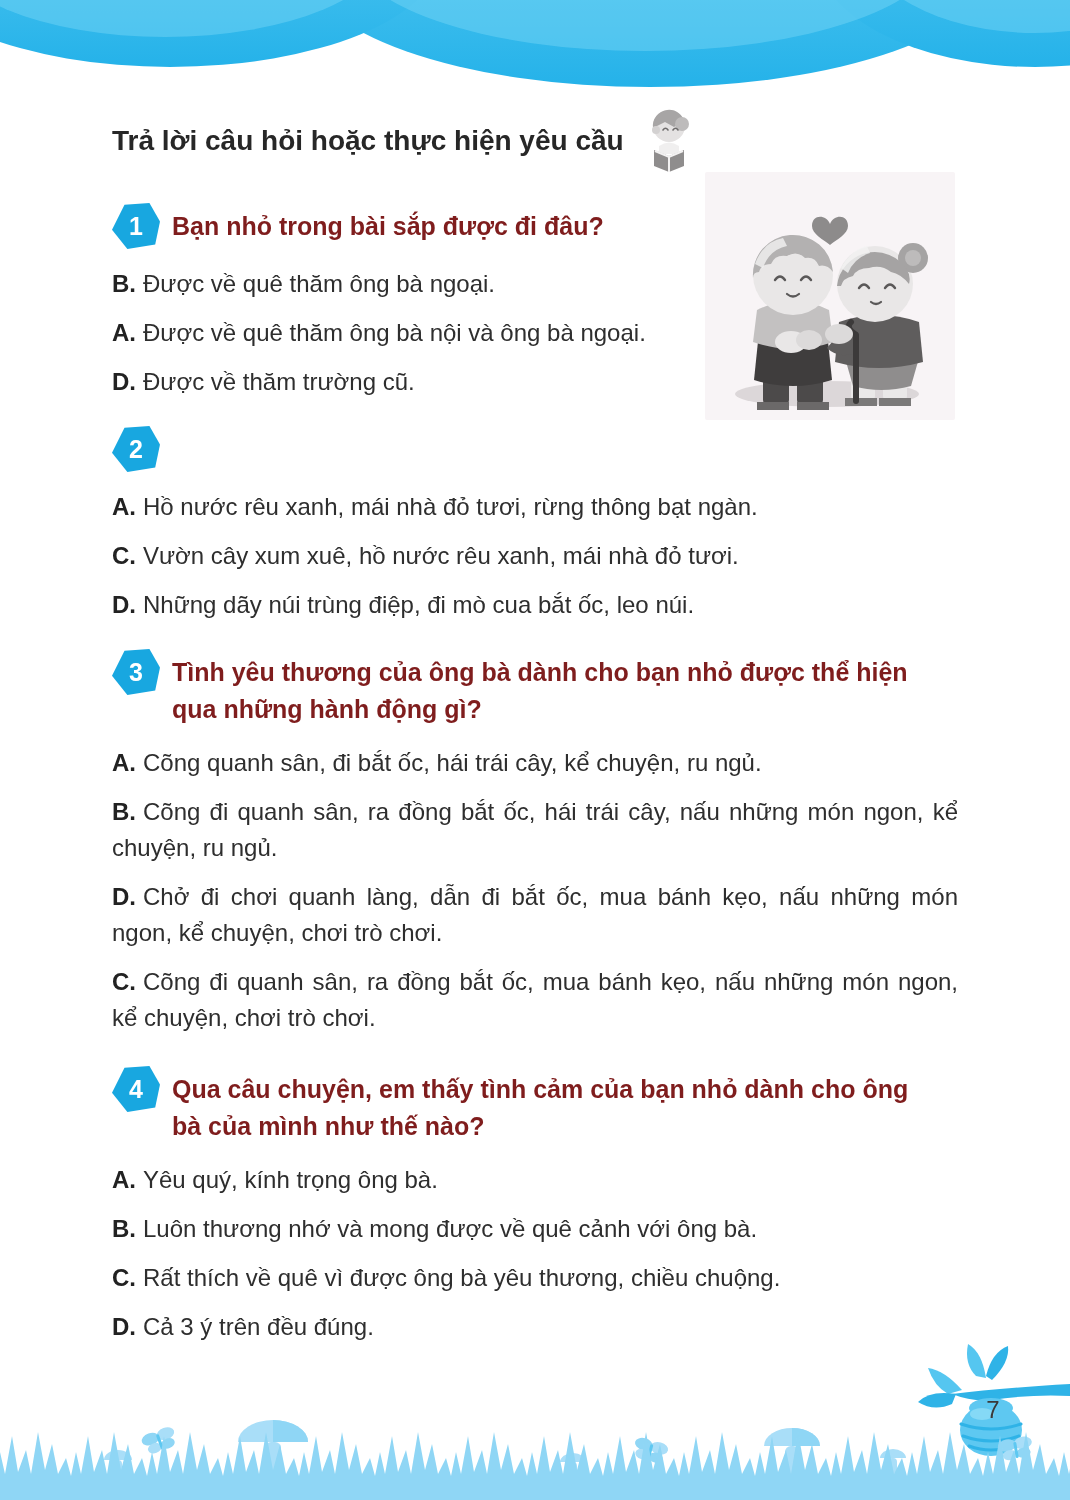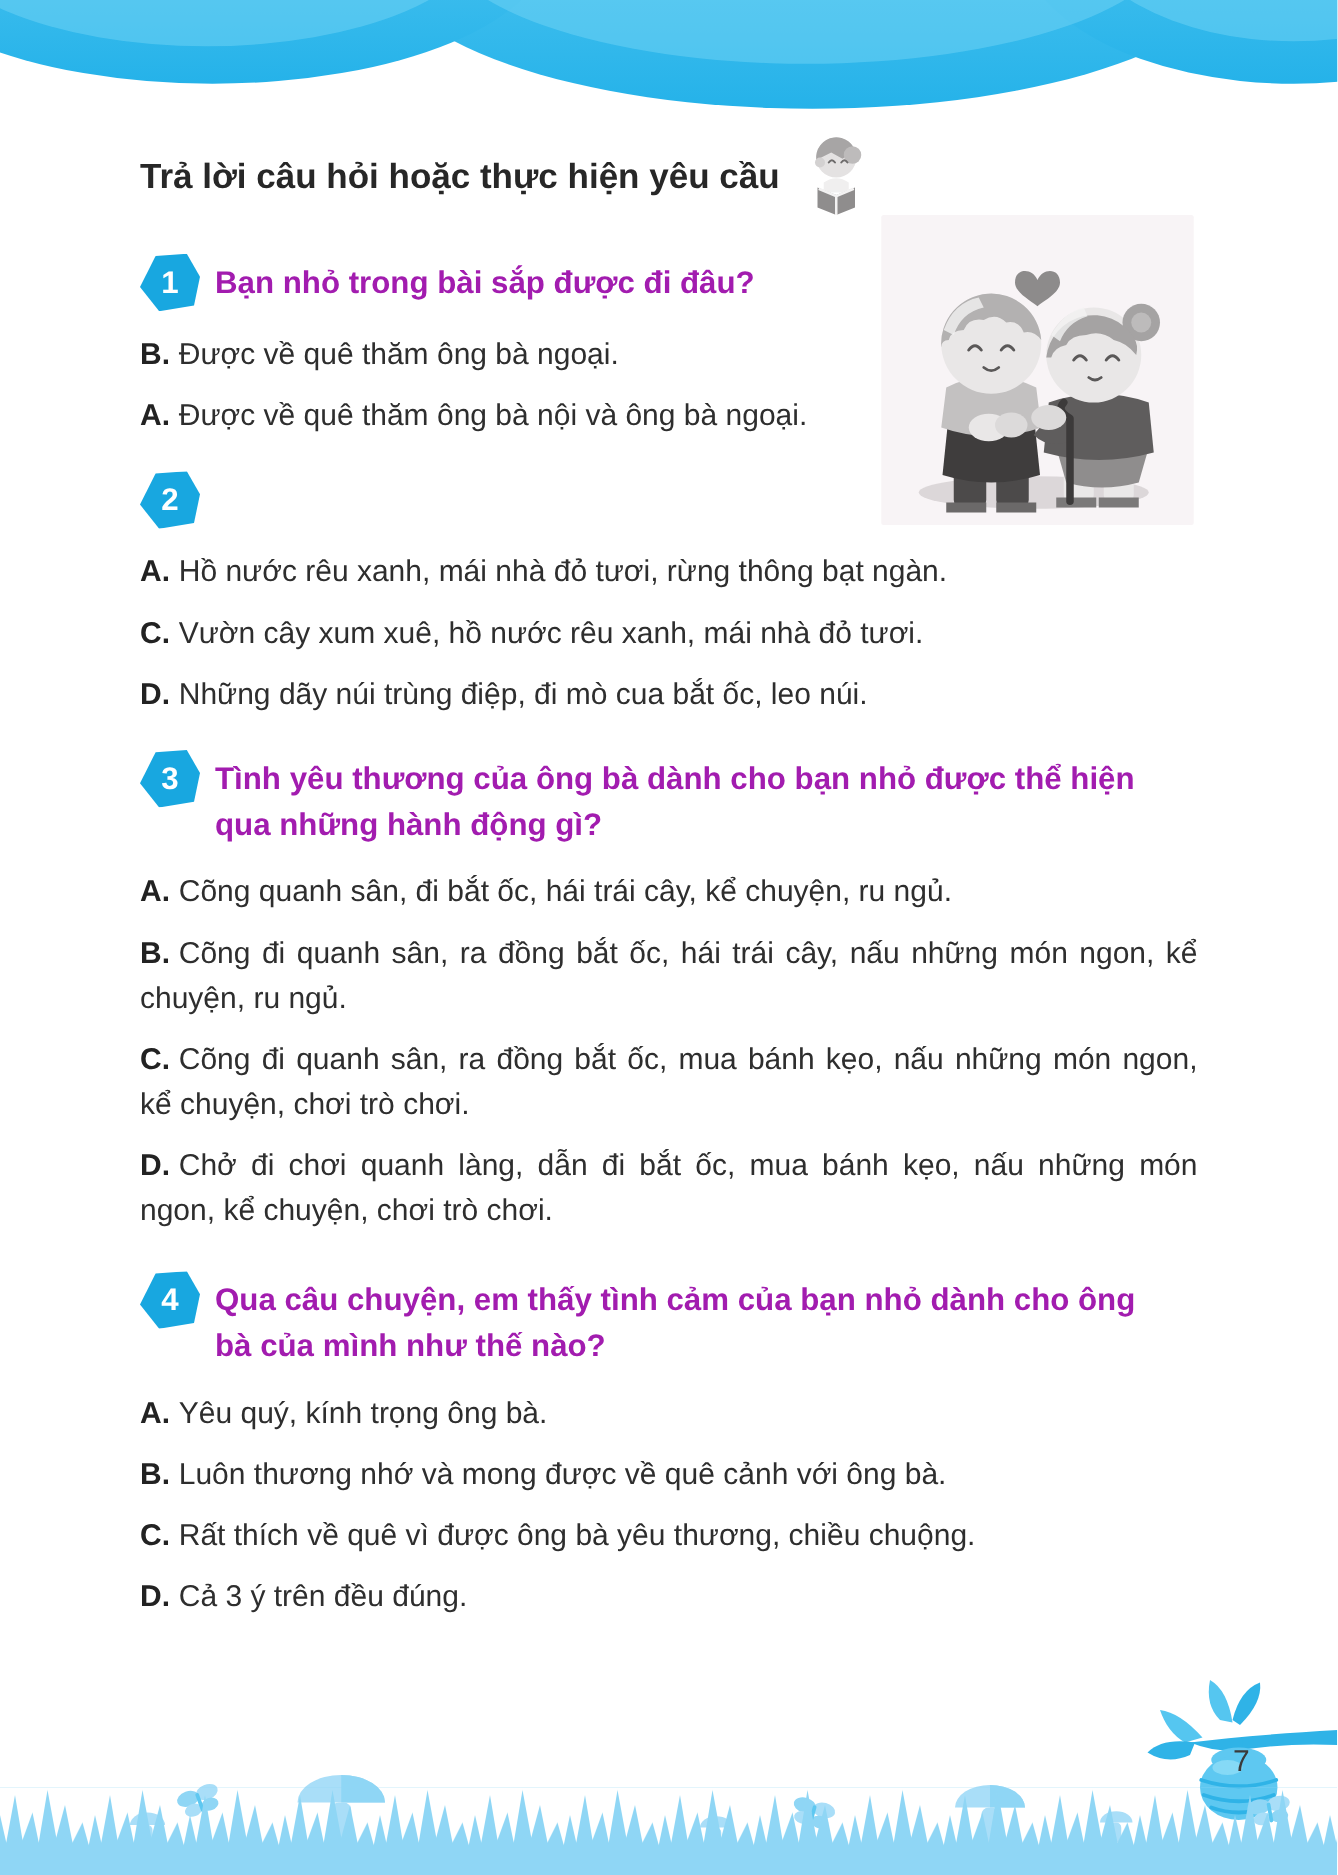--- a/index.html
+++ b/index.html
@@ -12,21 +12,21 @@
   .title-row{display:flex;align-items:center;margin-top:10px;height:72px;}
   .page-title{font-size:28px;font-weight:bold;color:#272727;}
   .title-icon{margin-left:18px;flex:0 0 auto;}
   .q-head{display:flex;align-items:flex-start;margin-top:26px;}
   .badge{
     flex:0 0 auto;width:48px;height:46px;margin-right:12px;margin-top:0;
     background:#18a7e0;color:#ffffff;font-weight:bold;font-size:25px;
     display:flex;align-items:center;justify-content:center;
     clip-path:polygon(26% 4%, 78% 0%, 100% 40%, 90% 90%, 32% 100%, 0% 58%);
   }
-  .q-text{font-size:25px;font-weight:bold;color:#a21caf;line-height:37px;padding-top:5px;}
+  .q-text{font-size:25px;font-weight:bold;color:#7f1d1d;line-height:37px;padding-top:5px;}
   .opt{font-size:24px;line-height:36px;margin:13px 0 0 0;text-align:justify;}
   .opt:first-of-type{margin-top:17px;}
   .opt-label{font-weight:bold;margin-right:7px;color:#222;}
   .q1-opts{width:592px;}
   .pic-box{
     position:absolute;left:705px;top:172px;width:250px;height:248px;
     background:#f8f4f6;border-radius:2px;
   }
   .footer{position:absolute;left:0;bottom:0;width:1070px;height:170px;pointer-events:none;}
   .footer svg{position:absolute;left:0;bottom:0;}
@@ -78,20 +78,21 @@
     <div>
       <div class="q-head">
         <span class="badge">
             <span>1</span>
           </span>
         <div class="q-text">Bạn nhỏ trong bài sắp được đi đâu?</div>
       </div>
       <div class="q1-opts">
         <p class="opt"><strong class="opt-label">B.</strong><span>Được về quê thăm ông bà ngoại.</span></p>
         <p class="opt"><strong class="opt-label">A.</strong><span>Được về quê thăm ông bà nội và ông bà ngoại.</span></p>
+        <p class="opt"><strong class="opt-label">D.</strong><span>Được về thăm trường cũ.</span></p>
       </div>
     </div>
 
     <div>
       <div class="q-head">
         <span class="badge">
             <span>2</span>
           </span>
       </div>
       <p class="opt"><strong class="opt-label">A.</strong><span>Hồ nước rêu xanh, mái nhà đỏ tươi, rừng thông bạt ngàn.</span></p>
@@ -101,22 +102,22 @@
 
     <div>
       <div class="q-head">
         <span class="badge">
             <span>3</span>
           </span>
         <div class="q-text" style="max-width:740px">Tình yêu thương của ông bà dành cho bạn nhỏ được thể hiện qua những hành động gì?</div>
       </div>
       <p class="opt"><strong class="opt-label">A.</strong><span>Cõng quanh sân, đi bắt ốc, hái trái cây, kể chuyện, ru ngủ.</span></p>
       <p class="opt"><strong class="opt-label">B.</strong><span>Cõng đi quanh sân, ra đồng bắt ốc, hái trái cây, nấu những món ngon, kể chuyện, ru ngủ.</span></p>
+      <p class="opt"><strong class="opt-label">D.</strong><span>Chở đi chơi quanh làng, dẫn đi bắt ốc, mua bánh kẹo, nấu những món ngon, kể chuyện, chơi trò chơi.</span></p>
       <p class="opt"><strong class="opt-label">C.</strong><span>Cõng đi quanh sân, ra đồng bắt ốc, mua bánh kẹo, nấu những món ngon, kể chuyện, chơi trò chơi.</span></p>
-      <p class="opt"><strong class="opt-label">D.</strong><span>Chở đi chơi quanh làng, dẫn đi bắt ốc, mua bánh kẹo, nấu những món ngon, kể chuyện, chơi trò chơi.</span></p>
     </div>
 
     <div>
       <div class="q-head" style="margin-top:30px">
         <span class="badge">
             <span>4</span>
           </span>
         <div class="q-text" style="max-width:760px">Qua câu chuyện, em thấy tình cảm của bạn nhỏ dành cho ông bà của mình như thế nào?</div>
       </div>
       <p class="opt"><strong class="opt-label">A.</strong><span>Yêu quý, kính trọng ông bà.</span></p>

